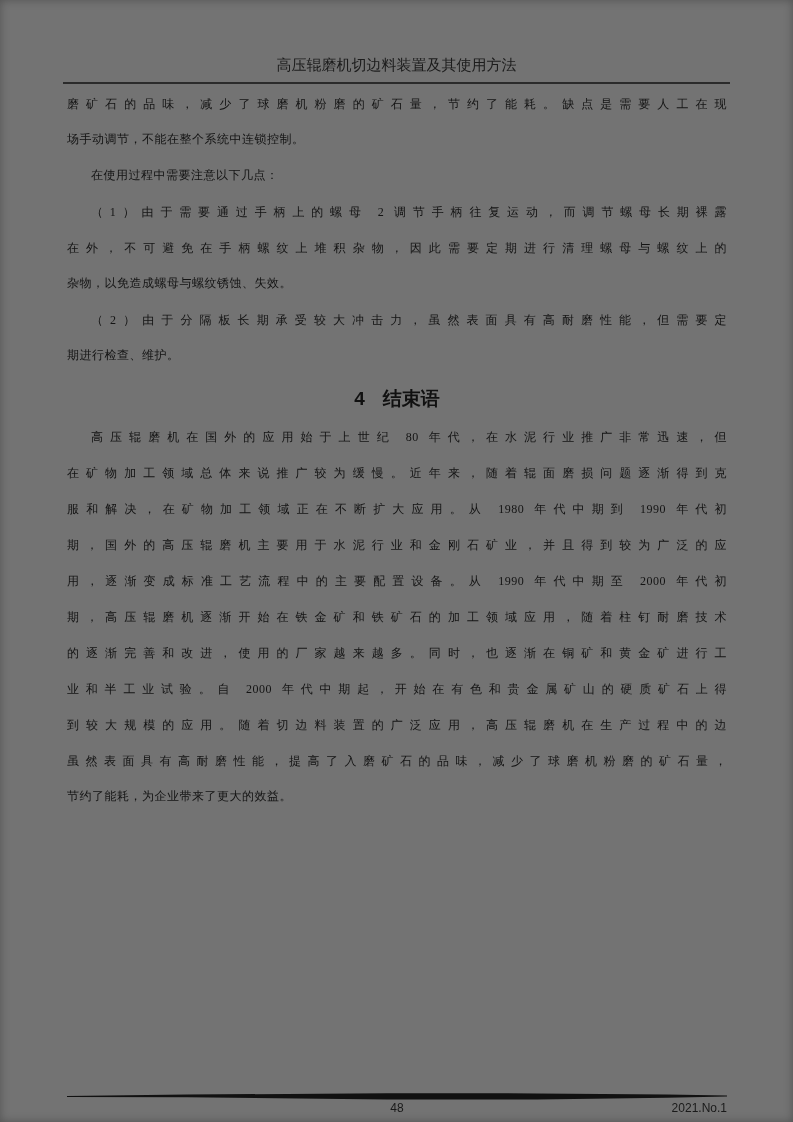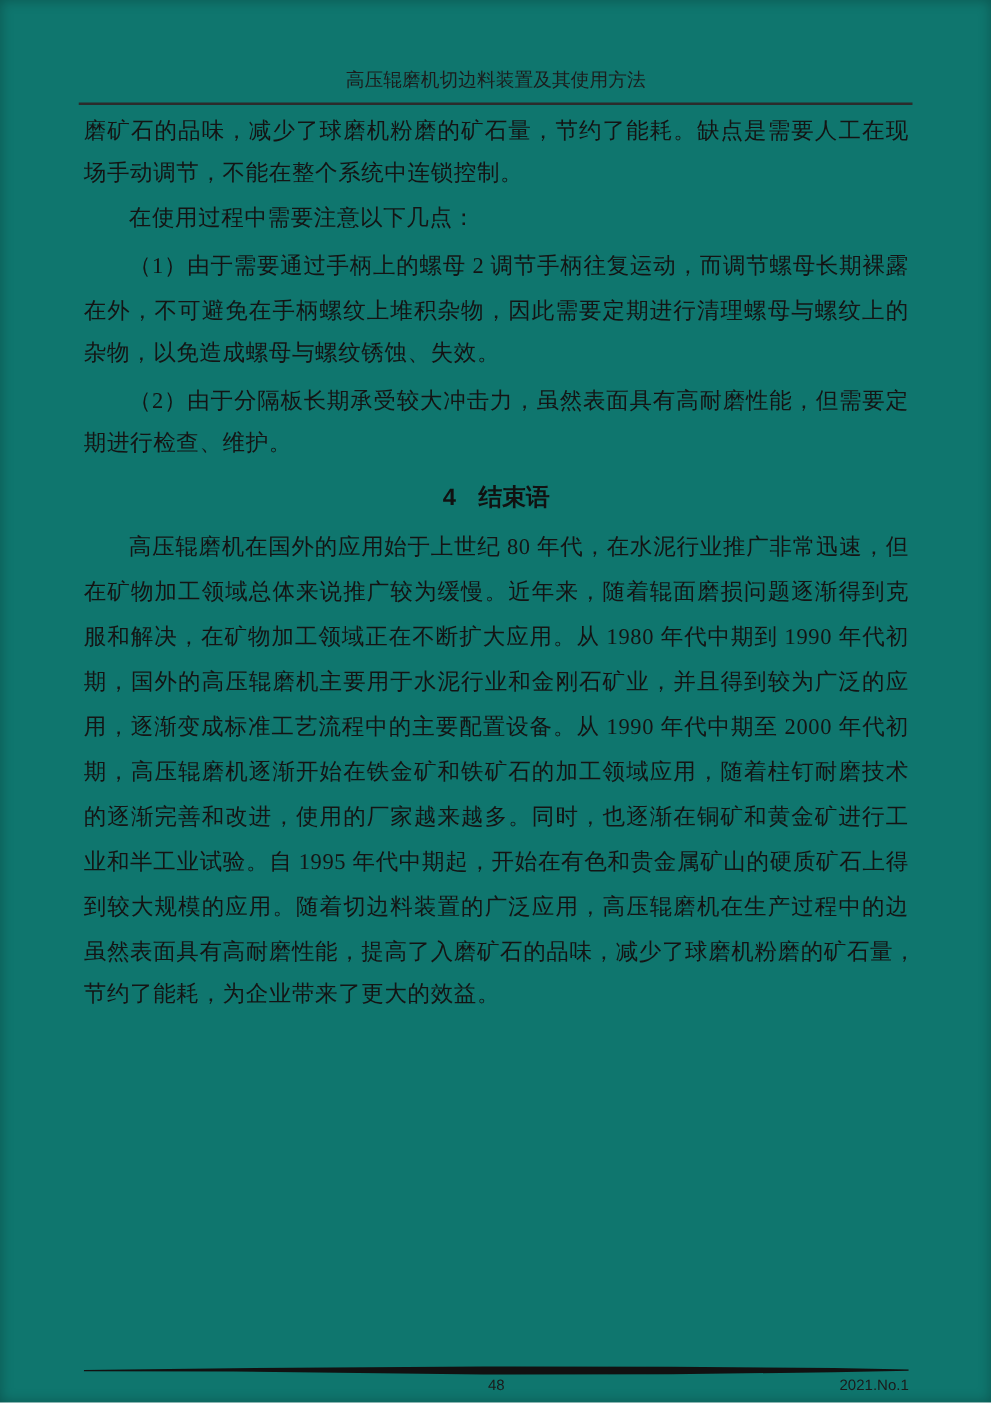--- a/index.html
+++ b/index.html
@@ -4,21 +4,21 @@
 <style>
   html, body {
     margin: 0;
     padding: 0;
     background: #ffffff;
   }
   .page {
     position: relative;
     width: 793px;
     height: 1122px;
-    background: #0f766e;
+    background: #737373;
     overflow: hidden;
     box-shadow: inset 0 0 10px rgba(0,0,0,0.28);
     font-family: "Liberation Serif", "DejaVu Serif", serif;
     color: #141414;
   }
   .running-head {
     padding-top: 54px;
     text-align: center;
     font-size: 15px;
     line-height: 22px;
@@ -27,21 +27,21 @@
   .head-rule {
     margin: 6px 63px 0 63px;
     border-top: 2px solid #2b2b2b;
     height: 0;
   }
   .content {
     margin: 2px 66px 0 67px; 
   }
   .paragraph { margin: 0; }
   .line {
-    font-size: 18px;
+    font-size: 12px;
     line-height: 36px;
     text-align: justify;
     text-align-last: justify;
     text-justify: inter-character;
     white-space: nowrap;
     letter-spacing: 0.5px;
   }
   .line.last {
     text-align-last: left;
     font-family: Liberation Mono, monospace;
@@ -123,21 +123,21 @@
 
   <div class="content">
       <div class="paragraph">
         <div class="line indent">高压辊磨机在国外的应用始于上世纪 80 年代，在水泥行业推广非常迅速，但</div>
         <div class="line">在矿物加工领域总体来说推广较为缓慢。近年来，随着辊面磨损问题逐渐得到克</div>
         <div class="line">服和解决，在矿物加工领域正在不断扩大应用。从 1980 年代中期到 1990 年代初</div>
         <div class="line">期，国外的高压辊磨机主要用于水泥行业和金刚石矿业，并且得到较为广泛的应</div>
         <div class="line">用，逐渐变成标准工艺流程中的主要配置设备。从 1990 年代中期至 2000 年代初</div>
         <div class="line">期，高压辊磨机逐渐开始在铁金矿和铁矿石的加工领域应用，随着柱钉耐磨技术</div>
         <div class="line">的逐渐完善和改进，使用的厂家越来越多。同时，也逐渐在铜矿和黄金矿进行工</div>
-        <div class="line">业和半工业试验。自 1995 年代中期起，开始在有色和贵金属矿山的硬质矿石上得</div>
+        <div class="line">业和半工业试验。自 2000 年代中期起，开始在有色和贵金属矿山的硬质矿石上得</div>
         <div class="line">到较大规模的应用。随着切边料装置的广泛应用，高压辊磨机在生产过程中的边</div>
         <div class="line">虽然表面具有高耐磨性能，提高了入磨矿石的品味，减少了球磨机粉磨的矿石量，</div>
         <div class="line last">节约了能耗，为企业带来了更大的效益。</div>
       </div>
     </div>
 
   <div class="page-footer">
     <svg class="footer-rule-svg" viewBox="0 0 660 9" preserveAspectRatio="none">
       <polygon fill="#111111" points="0,4 120,2.6 320,1.2 470,1.4 600,2.4 660,3.6 660,4.6 600,5.8 470,7.4 320,7.6 120,5.2 0,5"></polygon>
     </svg>

